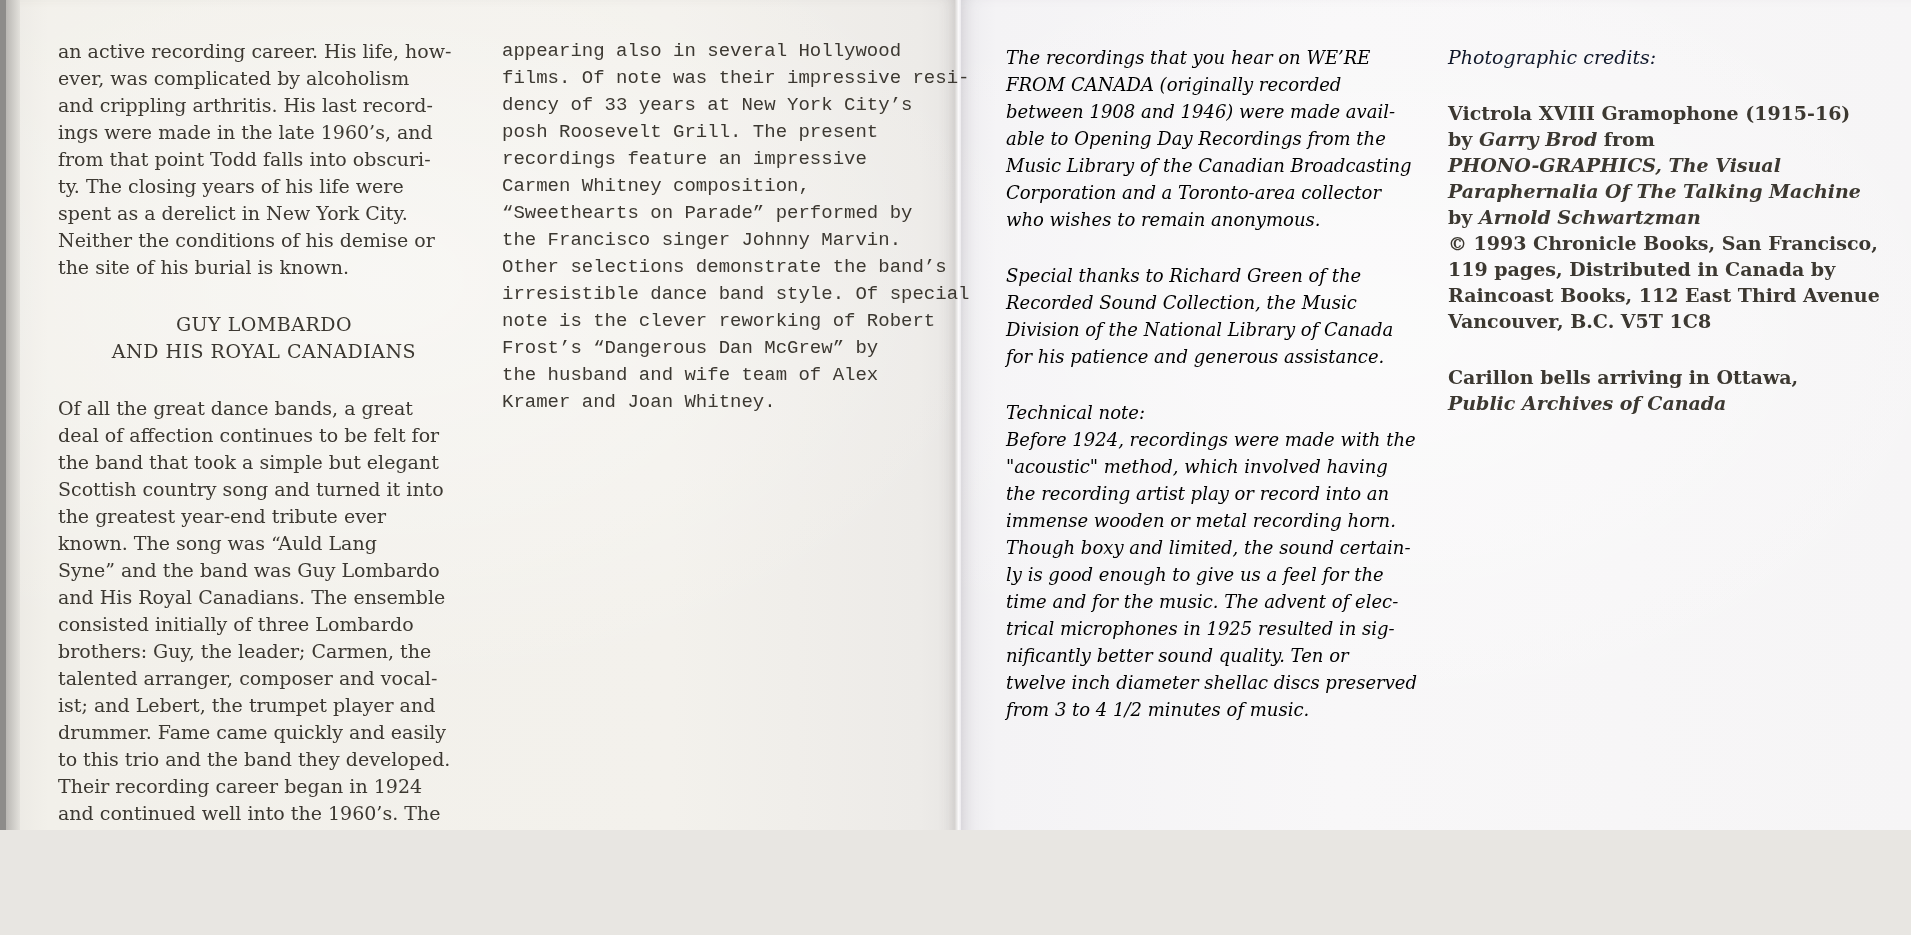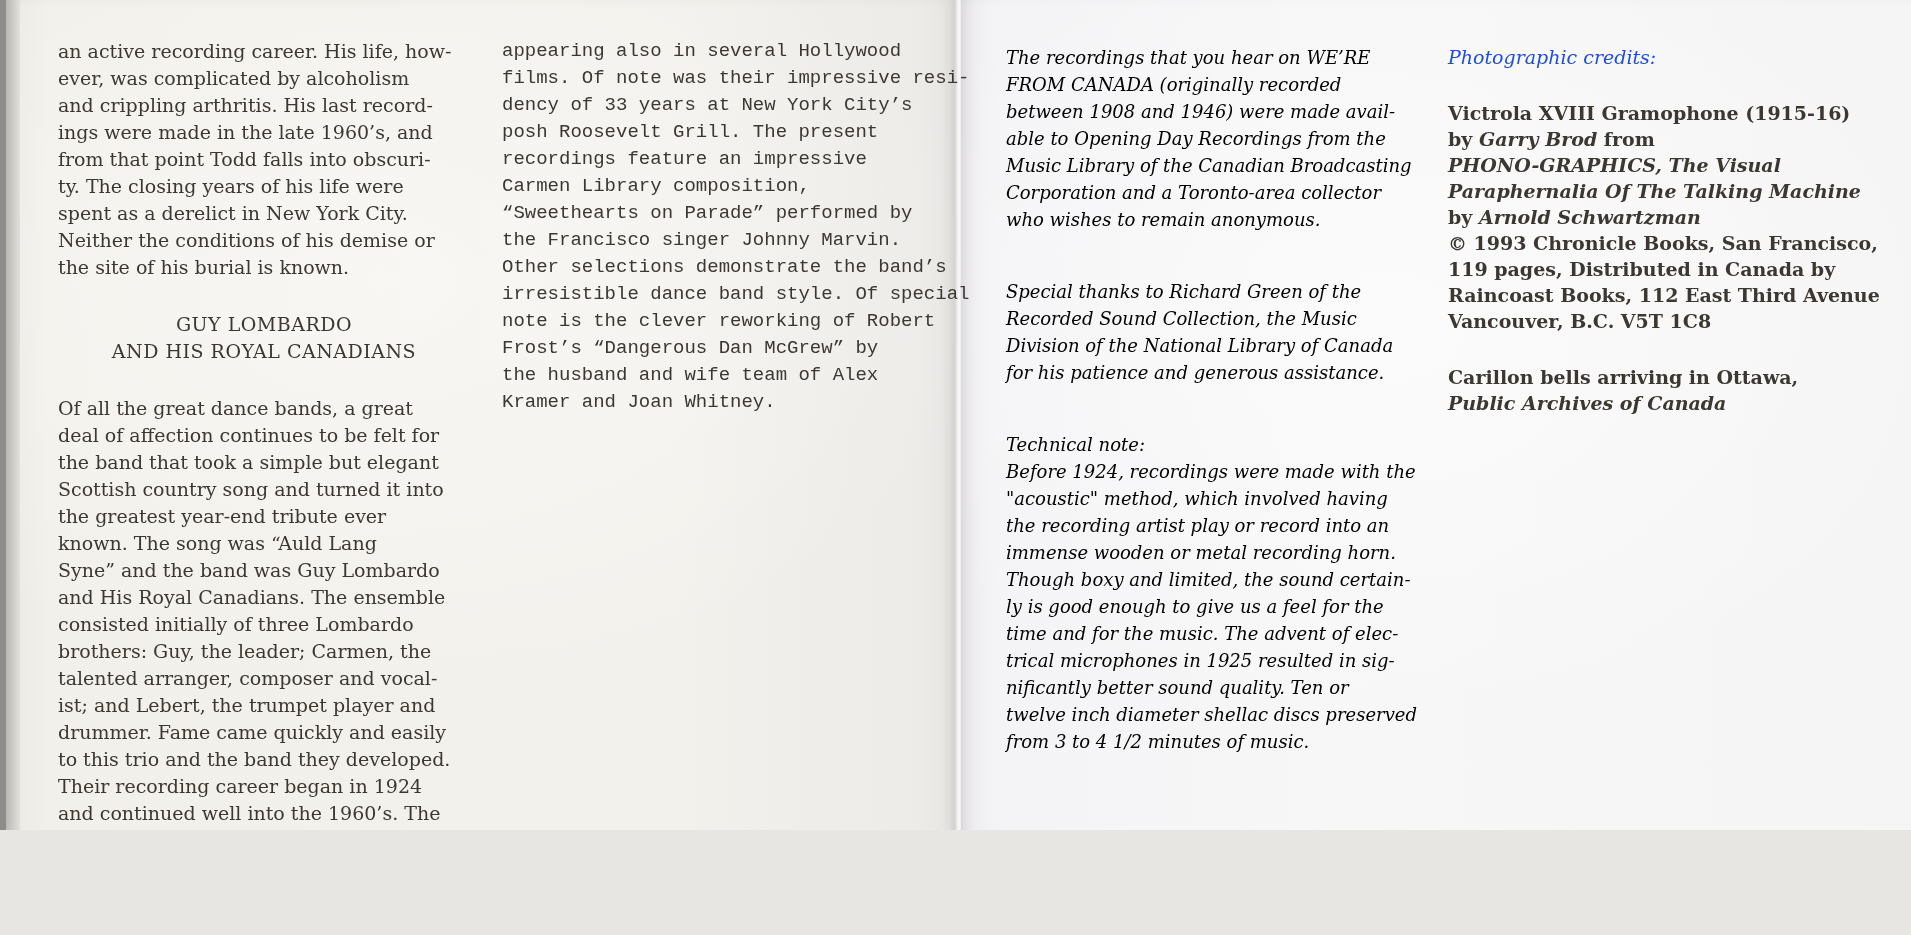--- a/index.html
+++ b/index.html
@@ -45,24 +45,24 @@
     text-rendering: optimizeLegibility;
   }
   .line { white-space: nowrap; }
   .col-1 { left: 58px;   top: 38px; width: 412px; font-size: 19px; line-height: 27px; }
   .col-2 { left: 502px;  top: 38px; width: 362px; font-size: 19px; line-height: 27px; font-family: Liberation Mono, monospace; }
   .col-3 { left: 1006px; top: 44px; width: 412px; font-size: 18px; line-height: 27px;
            font-style: italic; color: #000000; }
   .col-4 { left: 1448px; top: 44px; width: 410px; font-size: 19px; line-height: 26px; }
   .block.heading { text-align: center; letter-spacing: 0.5px; }
   .col-1 .block + .block { margin-top: 30px; }
-  .col-3 .block + .block { margin-top: 45px; font-style: italic; }
+  .col-3 .block + .block { margin-top: 29px; font-style: italic; }
   .col-4 .block + .block { margin-top: 30px; font-weight: bold; }
   .it { font-style: italic; }
-  .col-4 .block.italic { font-style: italic; color: #1d4ed8; }
+  .col-4 .block.italic { font-style: italic; color: #0f172a; }
 </style>
 </head>
 <body>
 
 <div class="canvas">
   <div class="left-page"></div>
   <div class="right-page"></div>
   <div class="page-left-edge"></div>
   <div class="page-left-edge-fade"></div>
   <div class="page-fold"></div>
@@ -104,21 +104,21 @@
         <div class="line"><span>dance band heyday of the 30’s and 40’s,</span></div>
       </div>
     </div>
   <div class="col col-2">
       <div class="block paragraph roman">
         <div class="line"><span>appearing also in several Hollywood</span></div>
         <div class="line"><span>films. Of note was their impressive resi-</span></div>
         <div class="line"><span>dency of 33 years at New York City’s</span></div>
         <div class="line"><span>posh Roosevelt Grill. The present</span></div>
         <div class="line"><span>recordings  feature an impressive</span></div>
-        <div class="line"><span>Carmen Library composition,</span></div>
+        <div class="line"><span>Carmen Whitney composition,</span></div>
         <div class="line"><span>“Sweethearts on Parade” performed by</span></div>
         <div class="line"><span>the Francisco singer Johnny Marvin.</span></div>
         <div class="line"><span>Other selections demonstrate the band’s</span></div>
         <div class="line"><span>irresistible dance band style. Of special</span></div>
         <div class="line"><span>note is the clever reworking of Robert</span></div>
         <div class="line"><span>Frost’s “Dangerous Dan McGrew” by</span></div>
         <div class="line"><span>the husband and wife team of Alex</span></div>
         <div class="line"><span>Kramer and Joan Whitney.</span></div>
       </div>
     </div>

